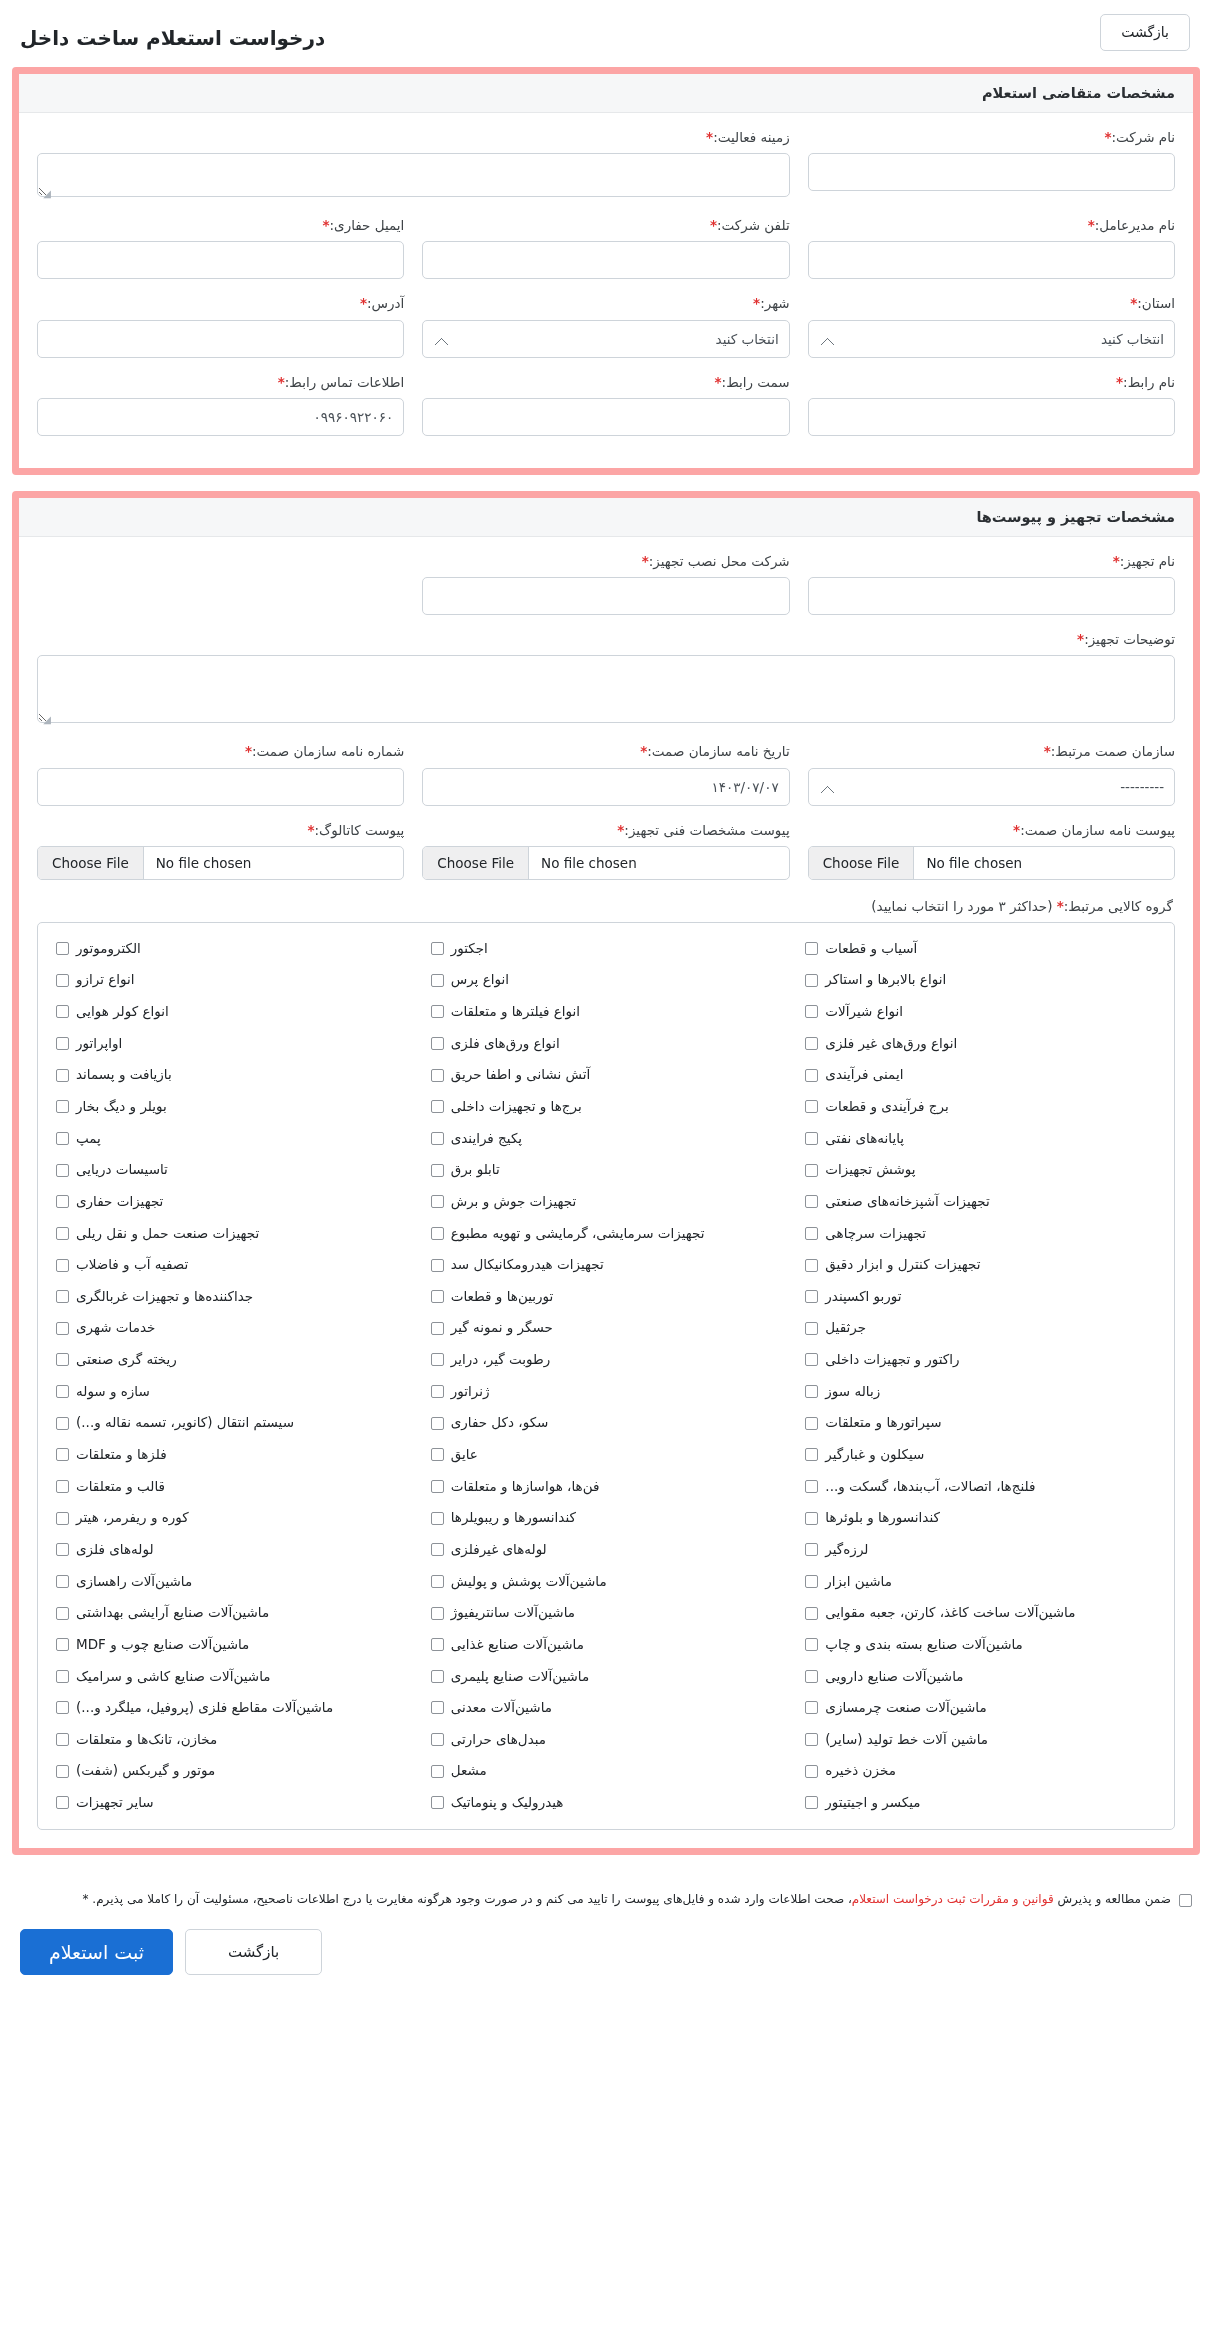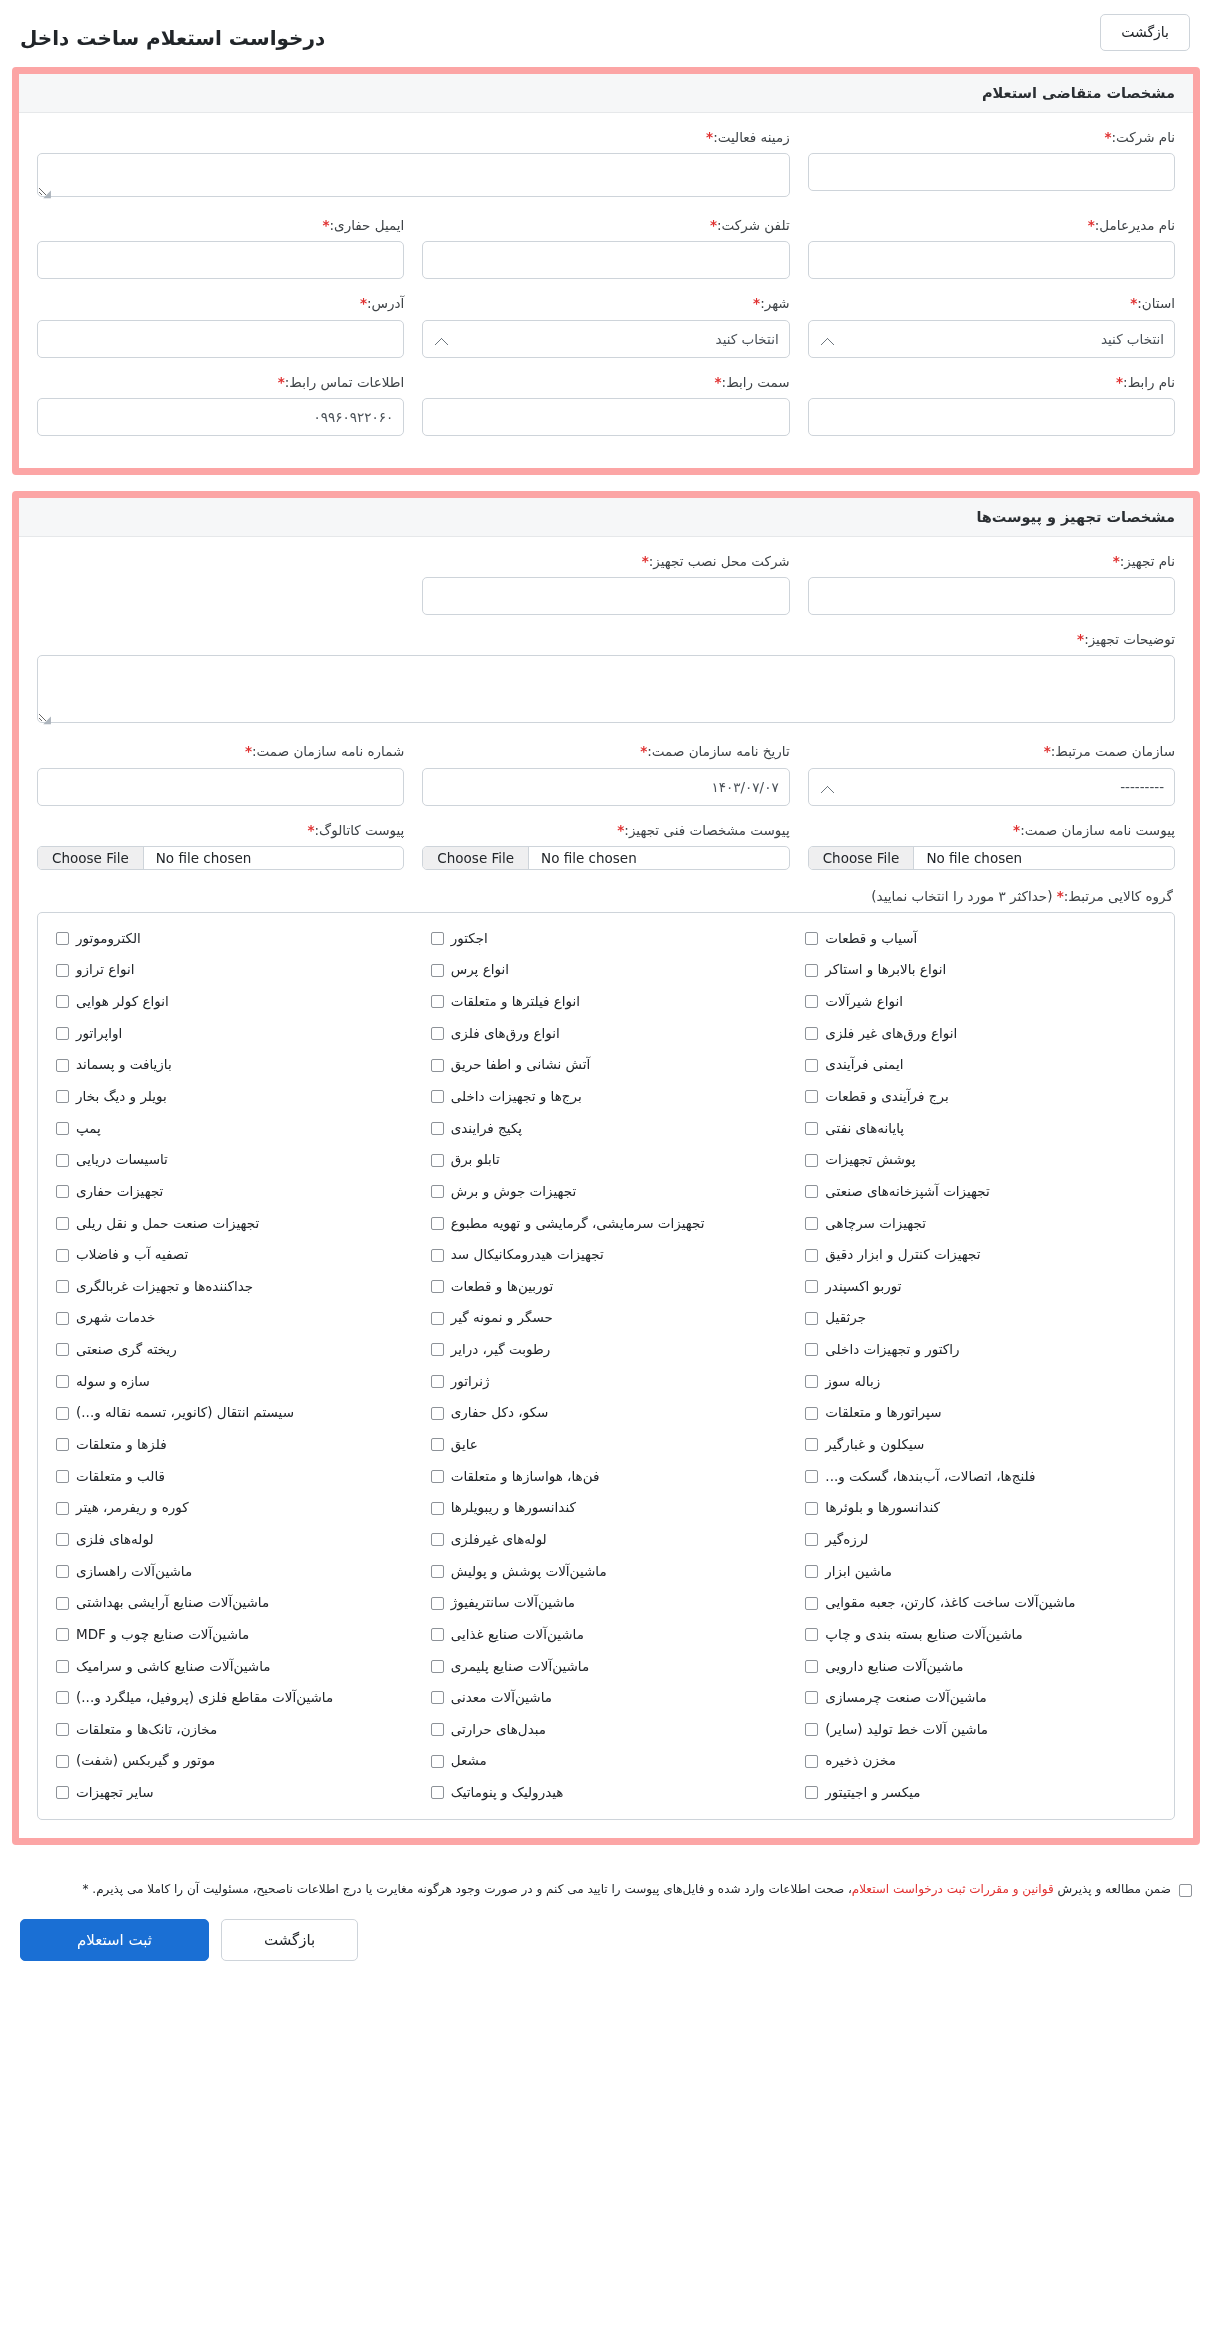--- a/index.html
+++ b/index.html
@@ -104,21 +104,21 @@
     width: 10px; height: 10px; pointer-events: none;
     color: #adb5bd; font-size: 10px; line-height: 10px;
   }
 
   
   .file-row {
     display: flex; align-items: stretch;
     border: 1px solid #ced4da;
     border-radius: 5px;
     overflow: hidden;
-    height: 24px;
+    height: 34px;
     background: #fff;
     direction: ltr;
   }
   .file-btn {
     background: #efeff0;
     border-right: 1px solid #ced4da;
     padding: 0 14px;
     display: flex; align-items: center;
     font-size: 13.5px;
     color: #212529;
@@ -181,22 +181,22 @@
 
   .footer-btns {
     display: flex; gap: 12px; padding: 4px 8px 10px 8px;
     direction: ltr;
   }
   .btn-primary {
     background: #1a6fd4;
     border: 1px solid #1a6fd4;
     color: #ffffff;
     border-radius: 5px;
-    padding: 11px 56px;
-    font-size: 15px;
+    padding: 11px 28px;
+    font-size: 19px;
     font-family: inherit;
     cursor: pointer;
   }
   .btn-footer-outline {
     border: 1px solid #ced4da;
     background: #fff;
     color: #212529;
     border-radius: 5px;
     padding: 11px 42px;
     font-size: 15px;

